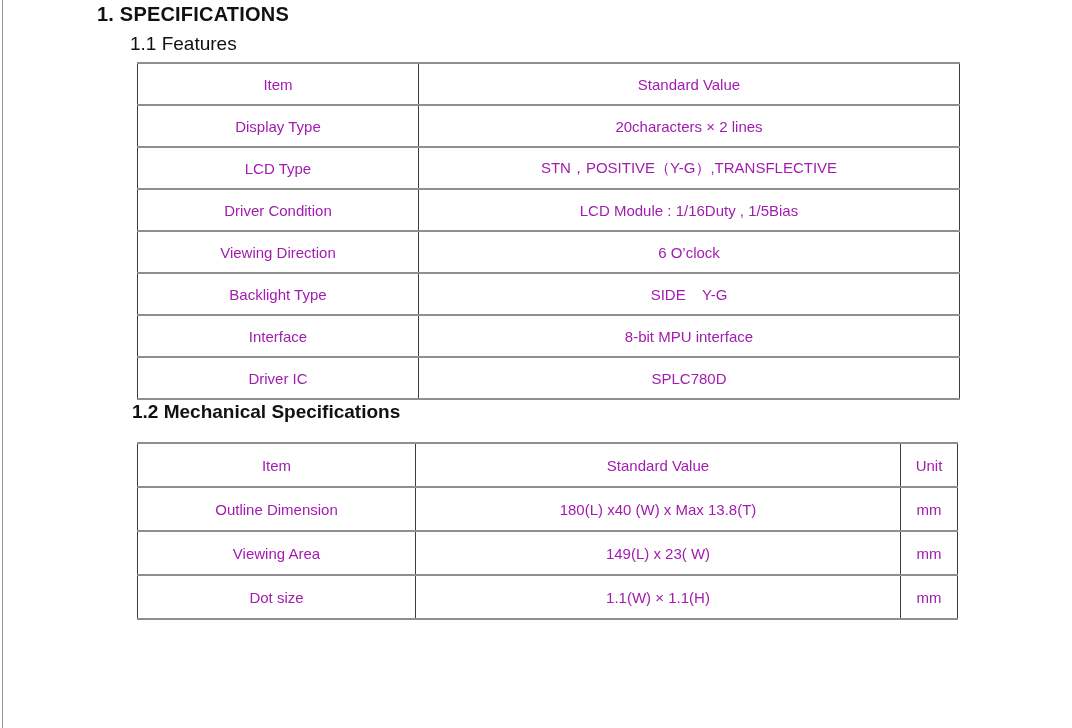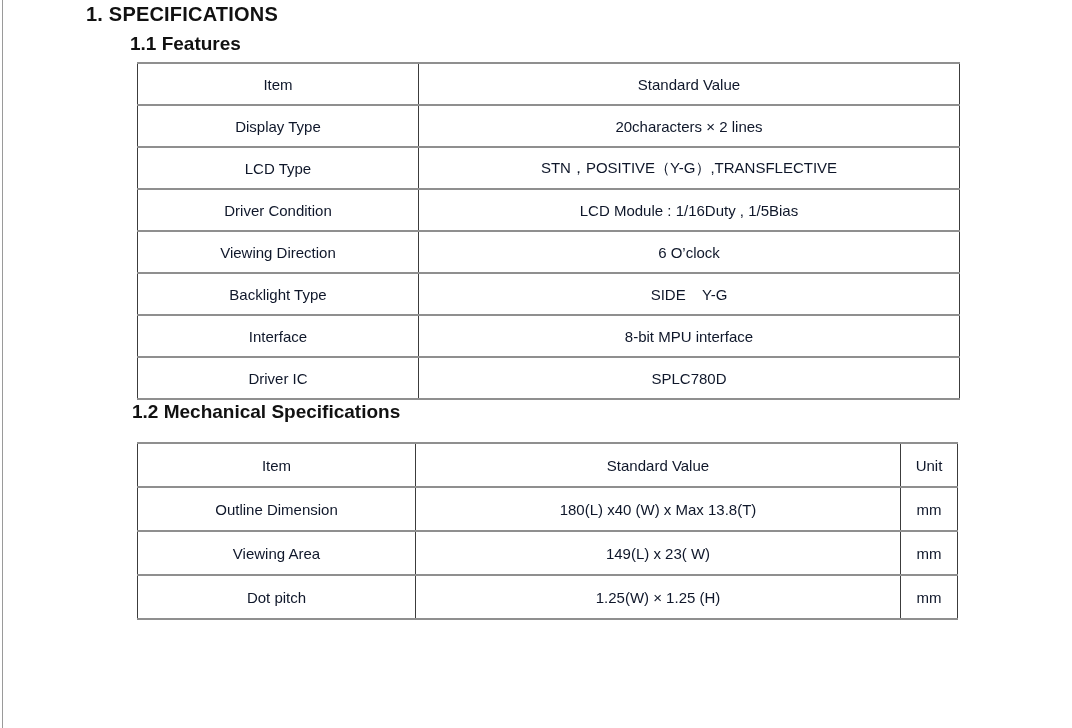--- a/index.html
+++ b/index.html
@@ -10,27 +10,27 @@
     color:#111;
     position:relative;
     overflow:hidden;
   }
   .page-edge {
     position:absolute; left:2px; top:0;
     width:1px; height:728px;
     background:#9a9a9a;
   }
   .h-main {
-    position:absolute; left:86px; top:3px;
+    position:absolute; left:97px; top:3px;
     font-size:20px; font-weight:bold; margin:0;
     letter-spacing:0.2px;
   }
   .h-sub1 {
     position:absolute; left:130px; top:33px;
-    font-size:19px; font-weight:bold; margin:0;
+    font-size:19px; font-weight:normal; margin:0;
   }
   .h-sub2 {
     position:absolute; left:132px; top:401px;
     font-size:19px; font-weight:bold; margin:0;text-align:center;
   }
   table.spec-table {
     position:absolute;
     border-collapse:collapse;
     table-layout:fixed;
     background:#fff;
@@ -38,21 +38,21 @@
   table.spec-table td, table.spec-table th {
     border-style:solid;
     border-color:#8f8f8f #3c3c3c;  
     border-width:2px 1px;
     text-align:center;
     vertical-align:middle;
     font-size:15px;
     font-weight:normal;
     padding:0 4px;
     white-space:pre-wrap;
-    color:#0f172a;
+    color:#a21caf;
   }
   .t1 { left:137px; top:62px;  width:823px; }
   .t1 tr { height:42px; }
   .t2 { left:137px; top:442px; width:821px; }
   .t2 tr { height:44px; }
   td.large { font-size:18px;margin-top:46px; }
 </style>
 </head>
 <body>
 
@@ -120,18 +120,18 @@
     <td>Outline Dimension</td>
     <td>180(L) x40 (W) x Max 13.8(T)</td>
     <td>mm</td>
   </tr>
   <tr>
     <td>Viewing Area</td>
     <td>149(L) x 23( W)</td>
     <td>mm</td>
   </tr>
   <tr>
-    <td>Dot pitch</td>
-    <td>1.25(W) × 1.25 (H)</td>
+    <td>Dot size</td>
+    <td>1.1(W) × 1.1(H)</td>
     <td>mm</td>
   </tr>
 </tbody>
   </table>
 
 </body></html>

